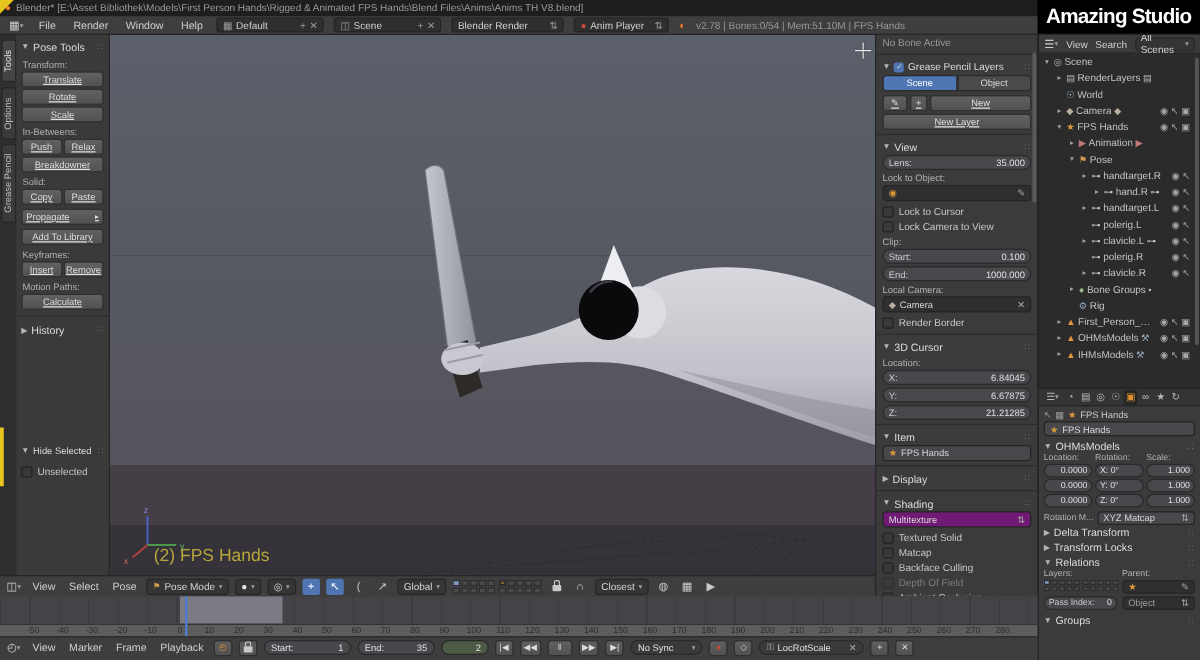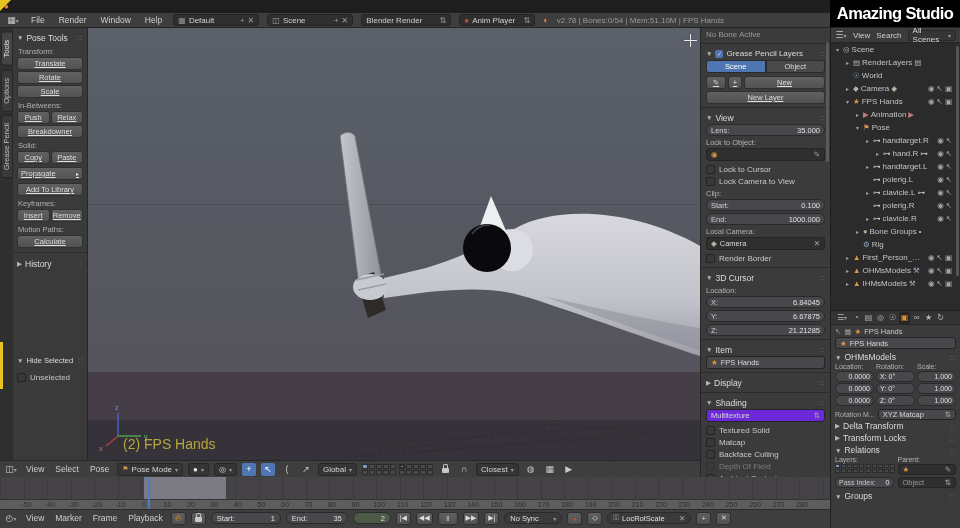--- a/index.html
+++ b/index.html
@@ -114,20 +114,21 @@
   .lockico:before{content:"";position:absolute;top:-4px;left:1px;width:3px;height:3px;border:1px solid #c8c8c8;border-bottom:none;border-radius:2px 2px 0 0;}
   .dimtxt{color:#9a9a9a;}
 </style>
 </head>
 <body>
 
 <div id="stage">
 
   <div id="titlebar" class="abs">
     <span style="color:#f5792a;">●</span>
+    <span>Blender* [E:\Asset Bibliothek\Models\First Person Hands\Rigged &amp; Animated FPS Hands\Blend Files\Anims\Anims TH V8.blend]</span>
   </div>
   <div id="rec-cursor" class="abs"></div>
   <div id="yellow-strip" class="abs"></div>
   <div id="watermark" class="abs">Amazing Studio</div>
 
   <div id="menubar" class="abs">
     <span class="hic">▦<span class="caret">▾</span></span>
     <span class="menu">File</span>
     <span class="menu">Render</span>
     <span class="menu">Window</span>
@@ -428,21 +429,21 @@
         <span class="car">▶</span>
         <span>Display</span>
         <span class="dots">::</span>
       </div>
     <div class="np-sep"></div>
     <div class="phdr">
         <span class="car">▼</span>
         <span>Shading</span>
         <span class="dots">::</span>
       </div>
-    <div class="field" style="background:#6d28d9;">
+    <div class="field" style="background:#701a75;">
       <span>Multitexture</span>
         <span class="x">⇅</span>
     </div>
     <div>
 
     <div class="chk">
           <span class="box"></span>
           <span>Textured Solid</span>
         </div>
         <div class="chk">

